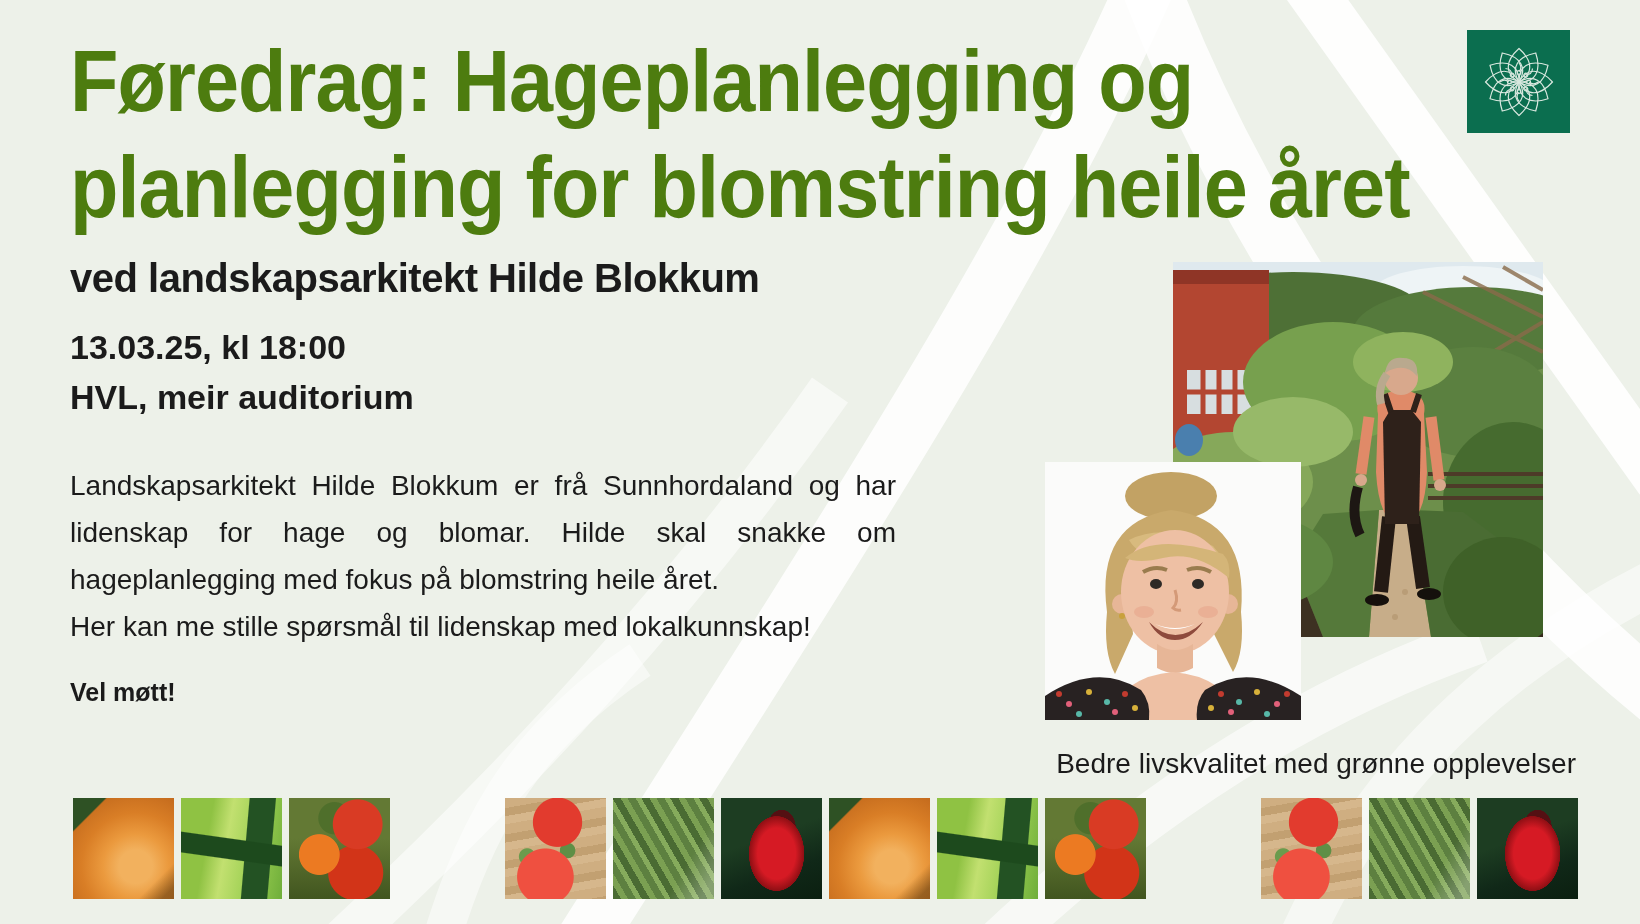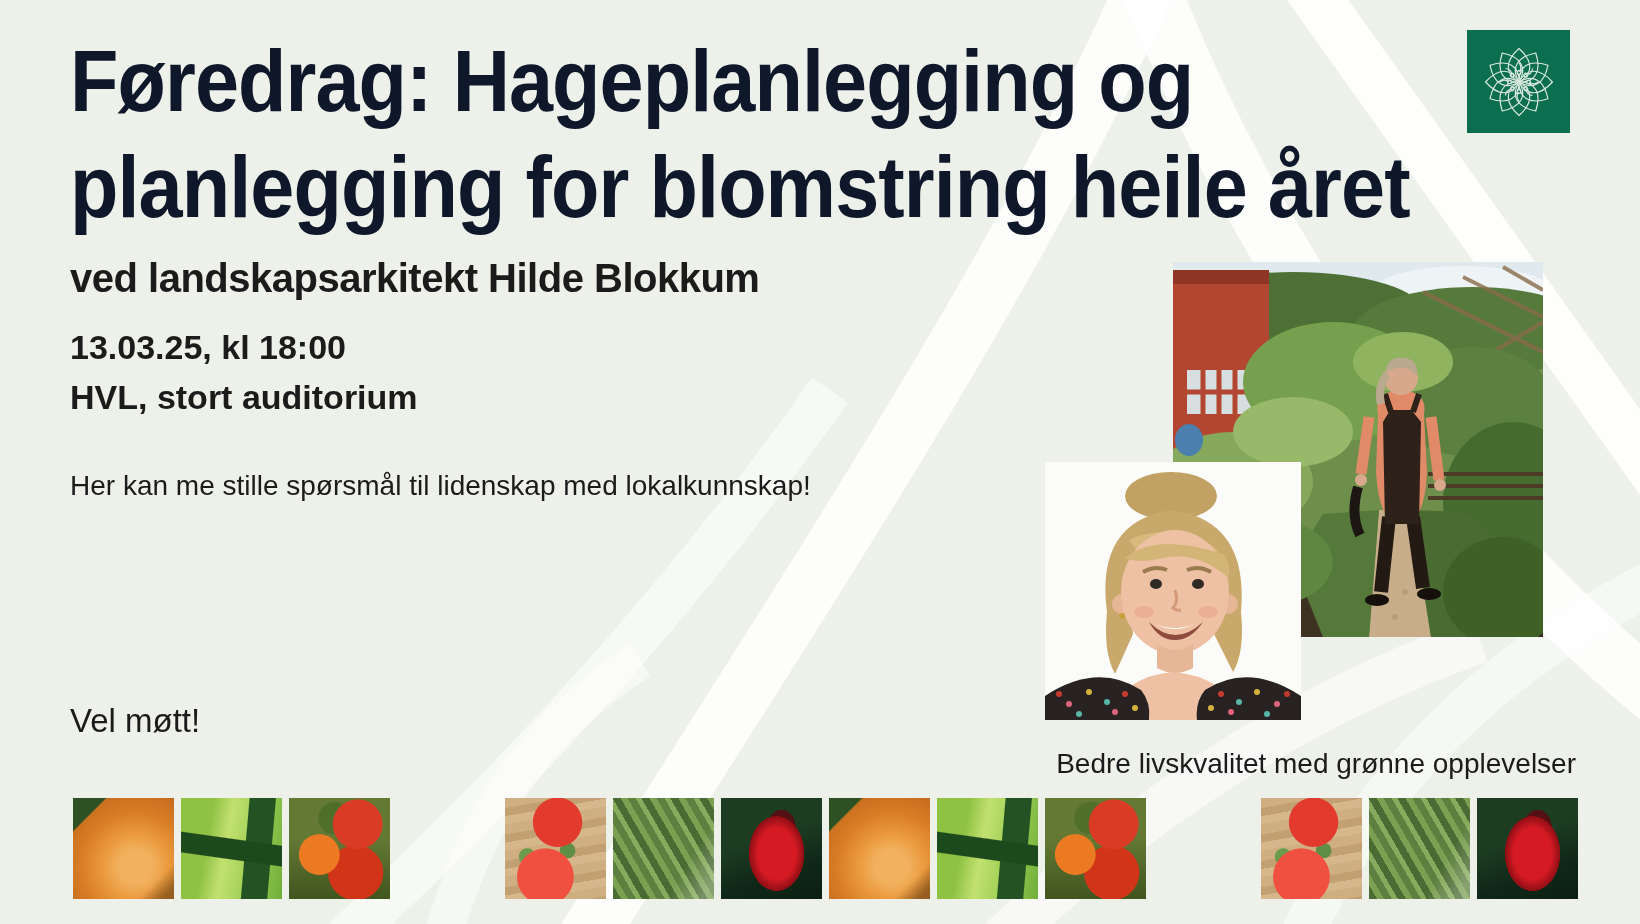--- a/index.html
+++ b/index.html
@@ -11,39 +11,39 @@
     color:#1b1b1b;
   }
   #poster { position:relative; width:1640px; height:924px; background:#edf1e9; }
 
   
   .watermark { position:absolute; inset:0; z-index:0; pointer-events:none; }
 
   
   .title {
     position:absolute; left:70px; top:28px; z-index:3;
-    color:#0f172a; font-weight:700; font-stretch:condensed;
+    color:#4d7c0f; font-weight:700; font-stretch:condensed;
     font-size:88px; line-height:106px; letter-spacing:-1px; white-space:nowrap;
   }
   .title .tline { display:block; transform:scaleX(0.9); transform-origin:0 0; }
 
   .subhead {
     position:absolute; left:70px; top:256px; z-index:3;
     font-weight:700; font-size:40px; letter-spacing:-0.5px; white-space:nowrap;
   }
   .info { position:absolute; left:70px; top:322px; z-index:3; font-size:34px; line-height:50px; }
   .info .b { font-weight:700; }
 
   .bodytext {
     position:absolute; left:70px; top:462px; width:826px; z-index:3;
     font-size:28px; line-height:47px;
   }
   .bodytext p.just { text-align:justify; }
 
-  .closing { position:absolute; left:70px; top:702px; z-index:3; font-size:33px; font-weight:400; }
+  .closing { position:absolute; left:70px; top:678px; z-index:3; font-size:25px; font-weight:700; }
 
   .tagline {
     position:absolute; right:64px; top:748px; z-index:3;
     font-size:28px; text-align:left; white-space:nowrap;
   }
 
   
   .logo-box {
     position:absolute; left:1467px; top:30px; width:103px; height:103px;
     background:#0b6e4f; z-index:3; display:flex; align-items:center; justify-content:center;
@@ -125,24 +125,25 @@
 
   <h1 class="title">
     <span class="tline">Føredrag: Hageplanlegging og</span>
     <span class="tline">planlegging for blomstring heile året</span>
   </h1>
 
   <div class="subhead">ved landskapsarkitekt Hilde Blokkum</div>
 
   <div class="info">
     <div class="b">13.03.25, kl 18:00</div>
-    <div class="b">HVL, stort auditorium</div>
+    <div class="b">HVL, meir auditorium</div>
   </div>
 
   <div class="bodytext">
+    <p class="just">Landskapsarkitekt Hilde Blokkum er frå Sunnhordaland og har lidenskap for hage og blomar. Hilde skal snakke om hageplanlegging med fokus på blomstring heile året.</p>
     <p>Her kan me stille spørsmål til lidenskap med lokalkunnskap!</p>
   </div>
 
   <div class="closing">Vel møtt!</div>
 
   <div class="tagline">Bedre livskvalitet med grønne opplevelser</div>
 
   <div class="logo-box">
     <svg width="86" height="86" viewBox="0 0 108 108">
       <g fill="none" stroke="#d9e8df" stroke-width="1.5">

